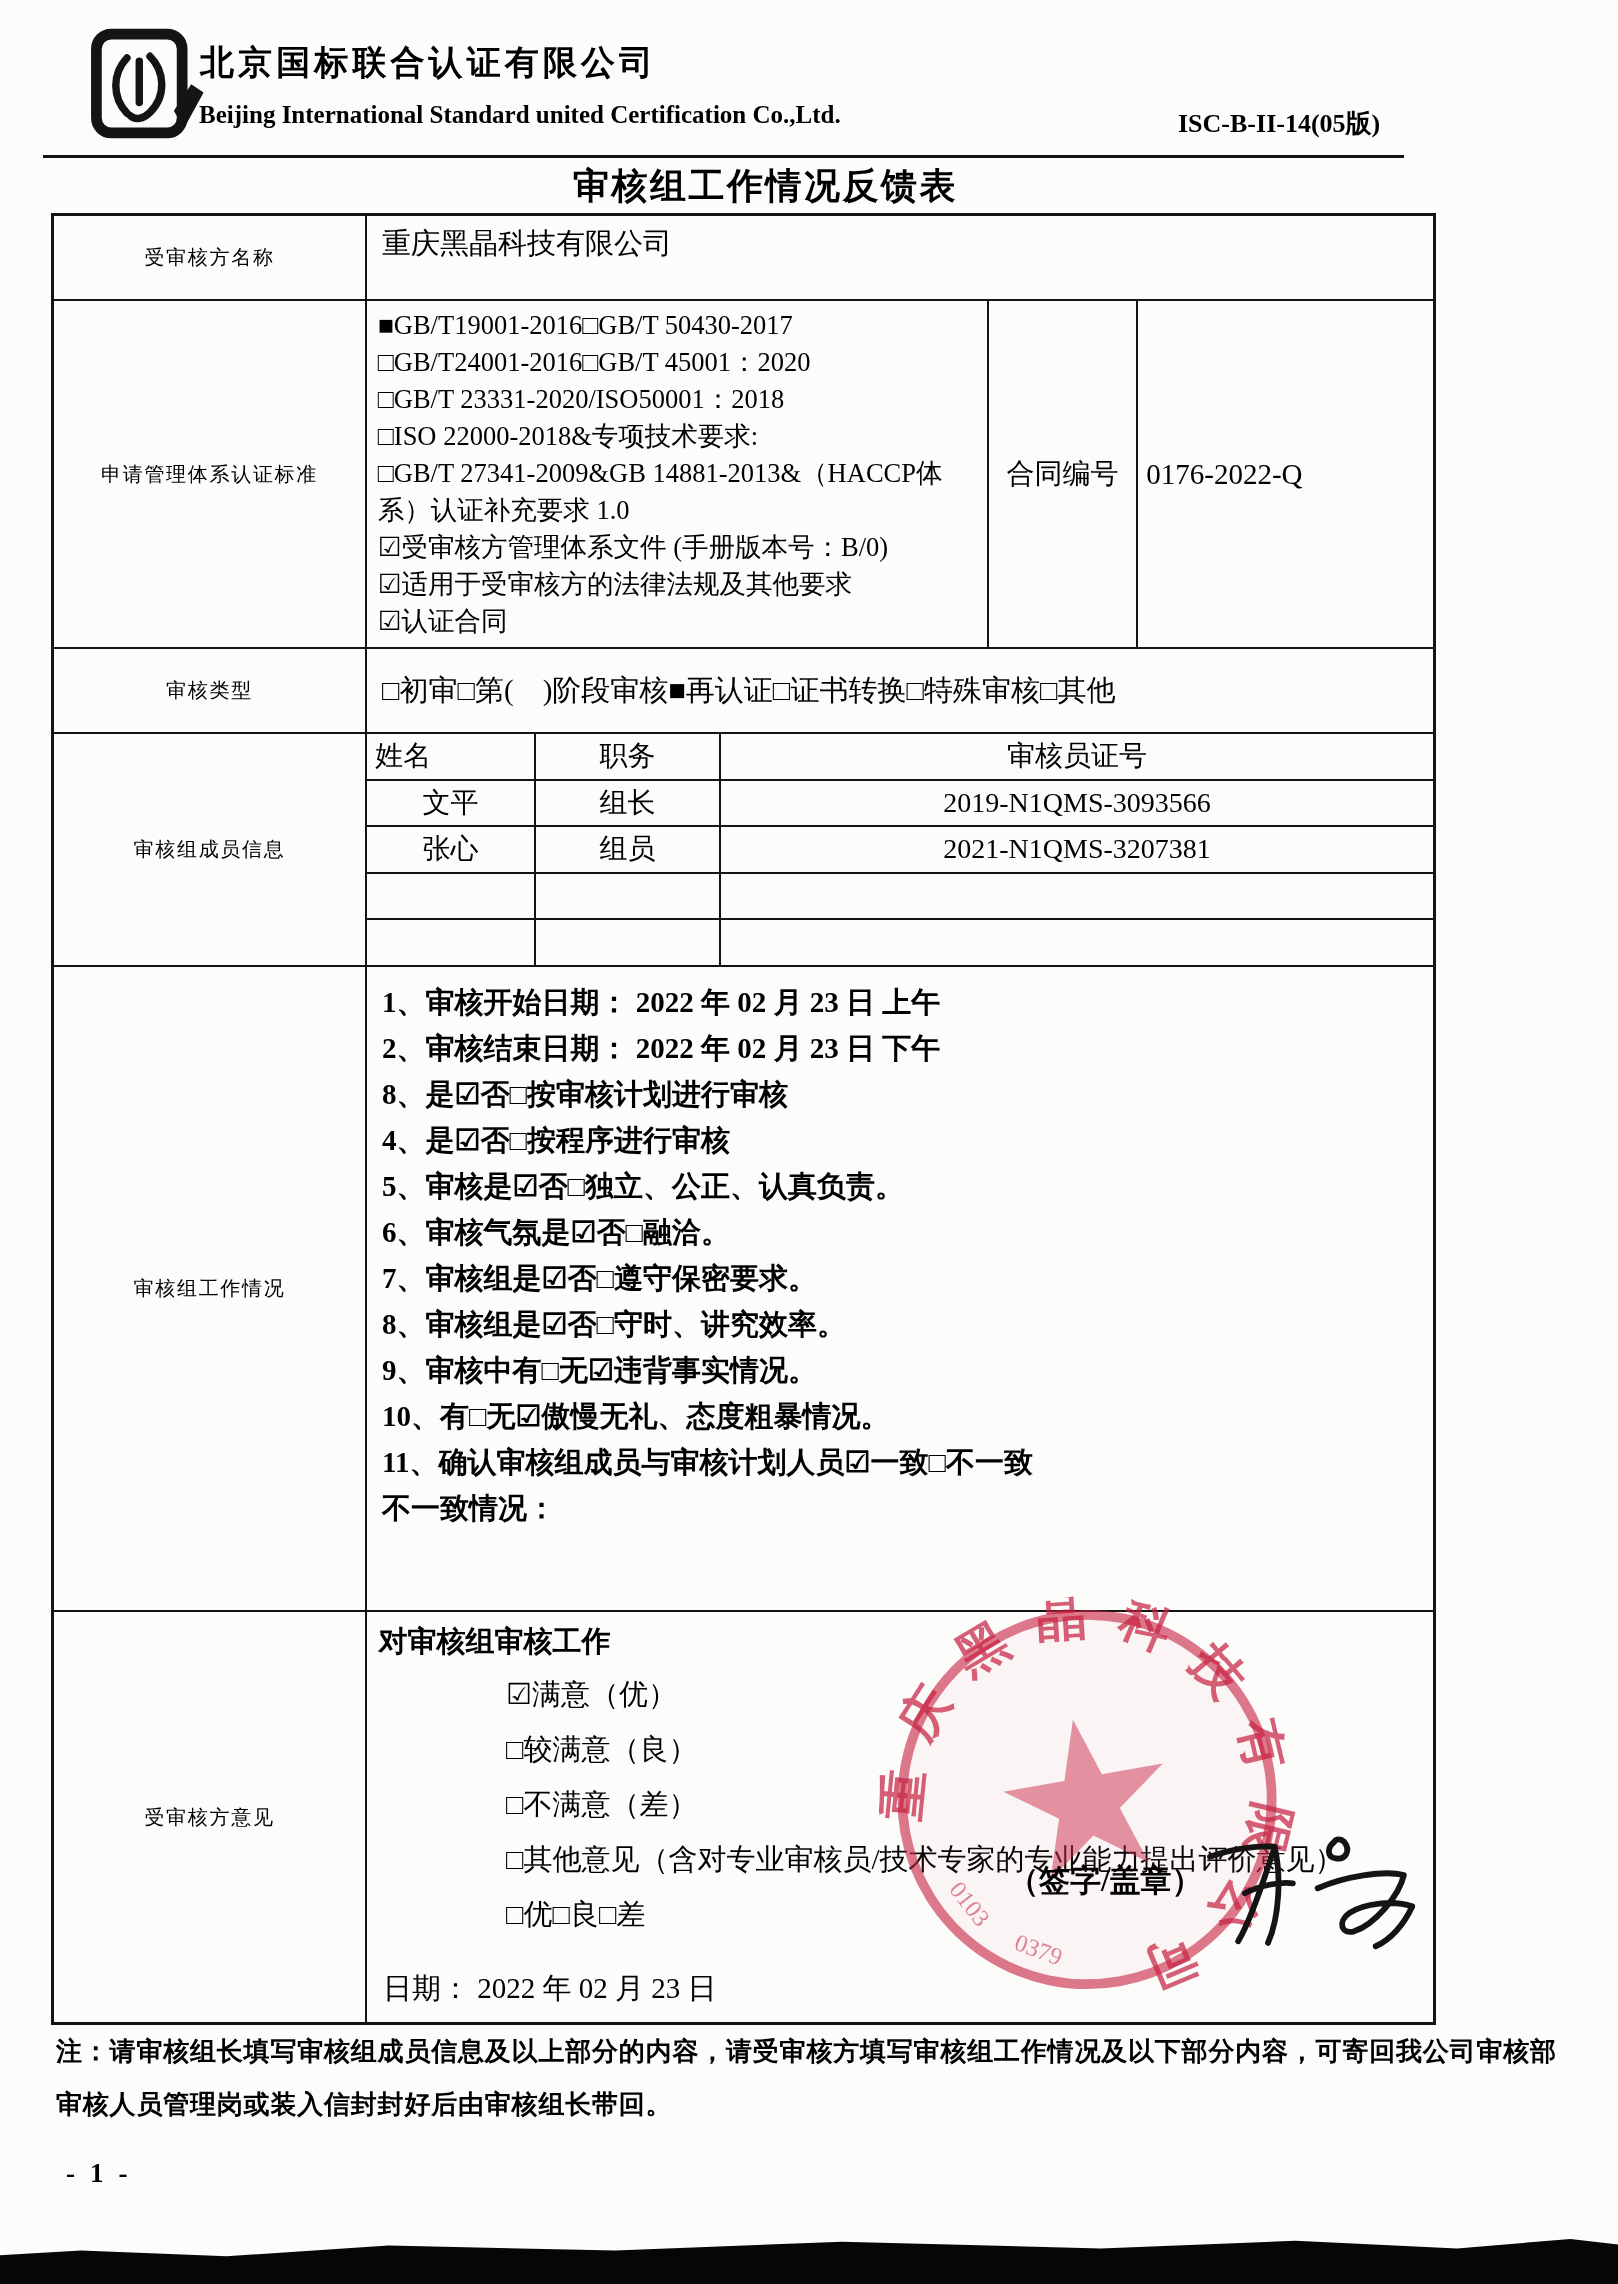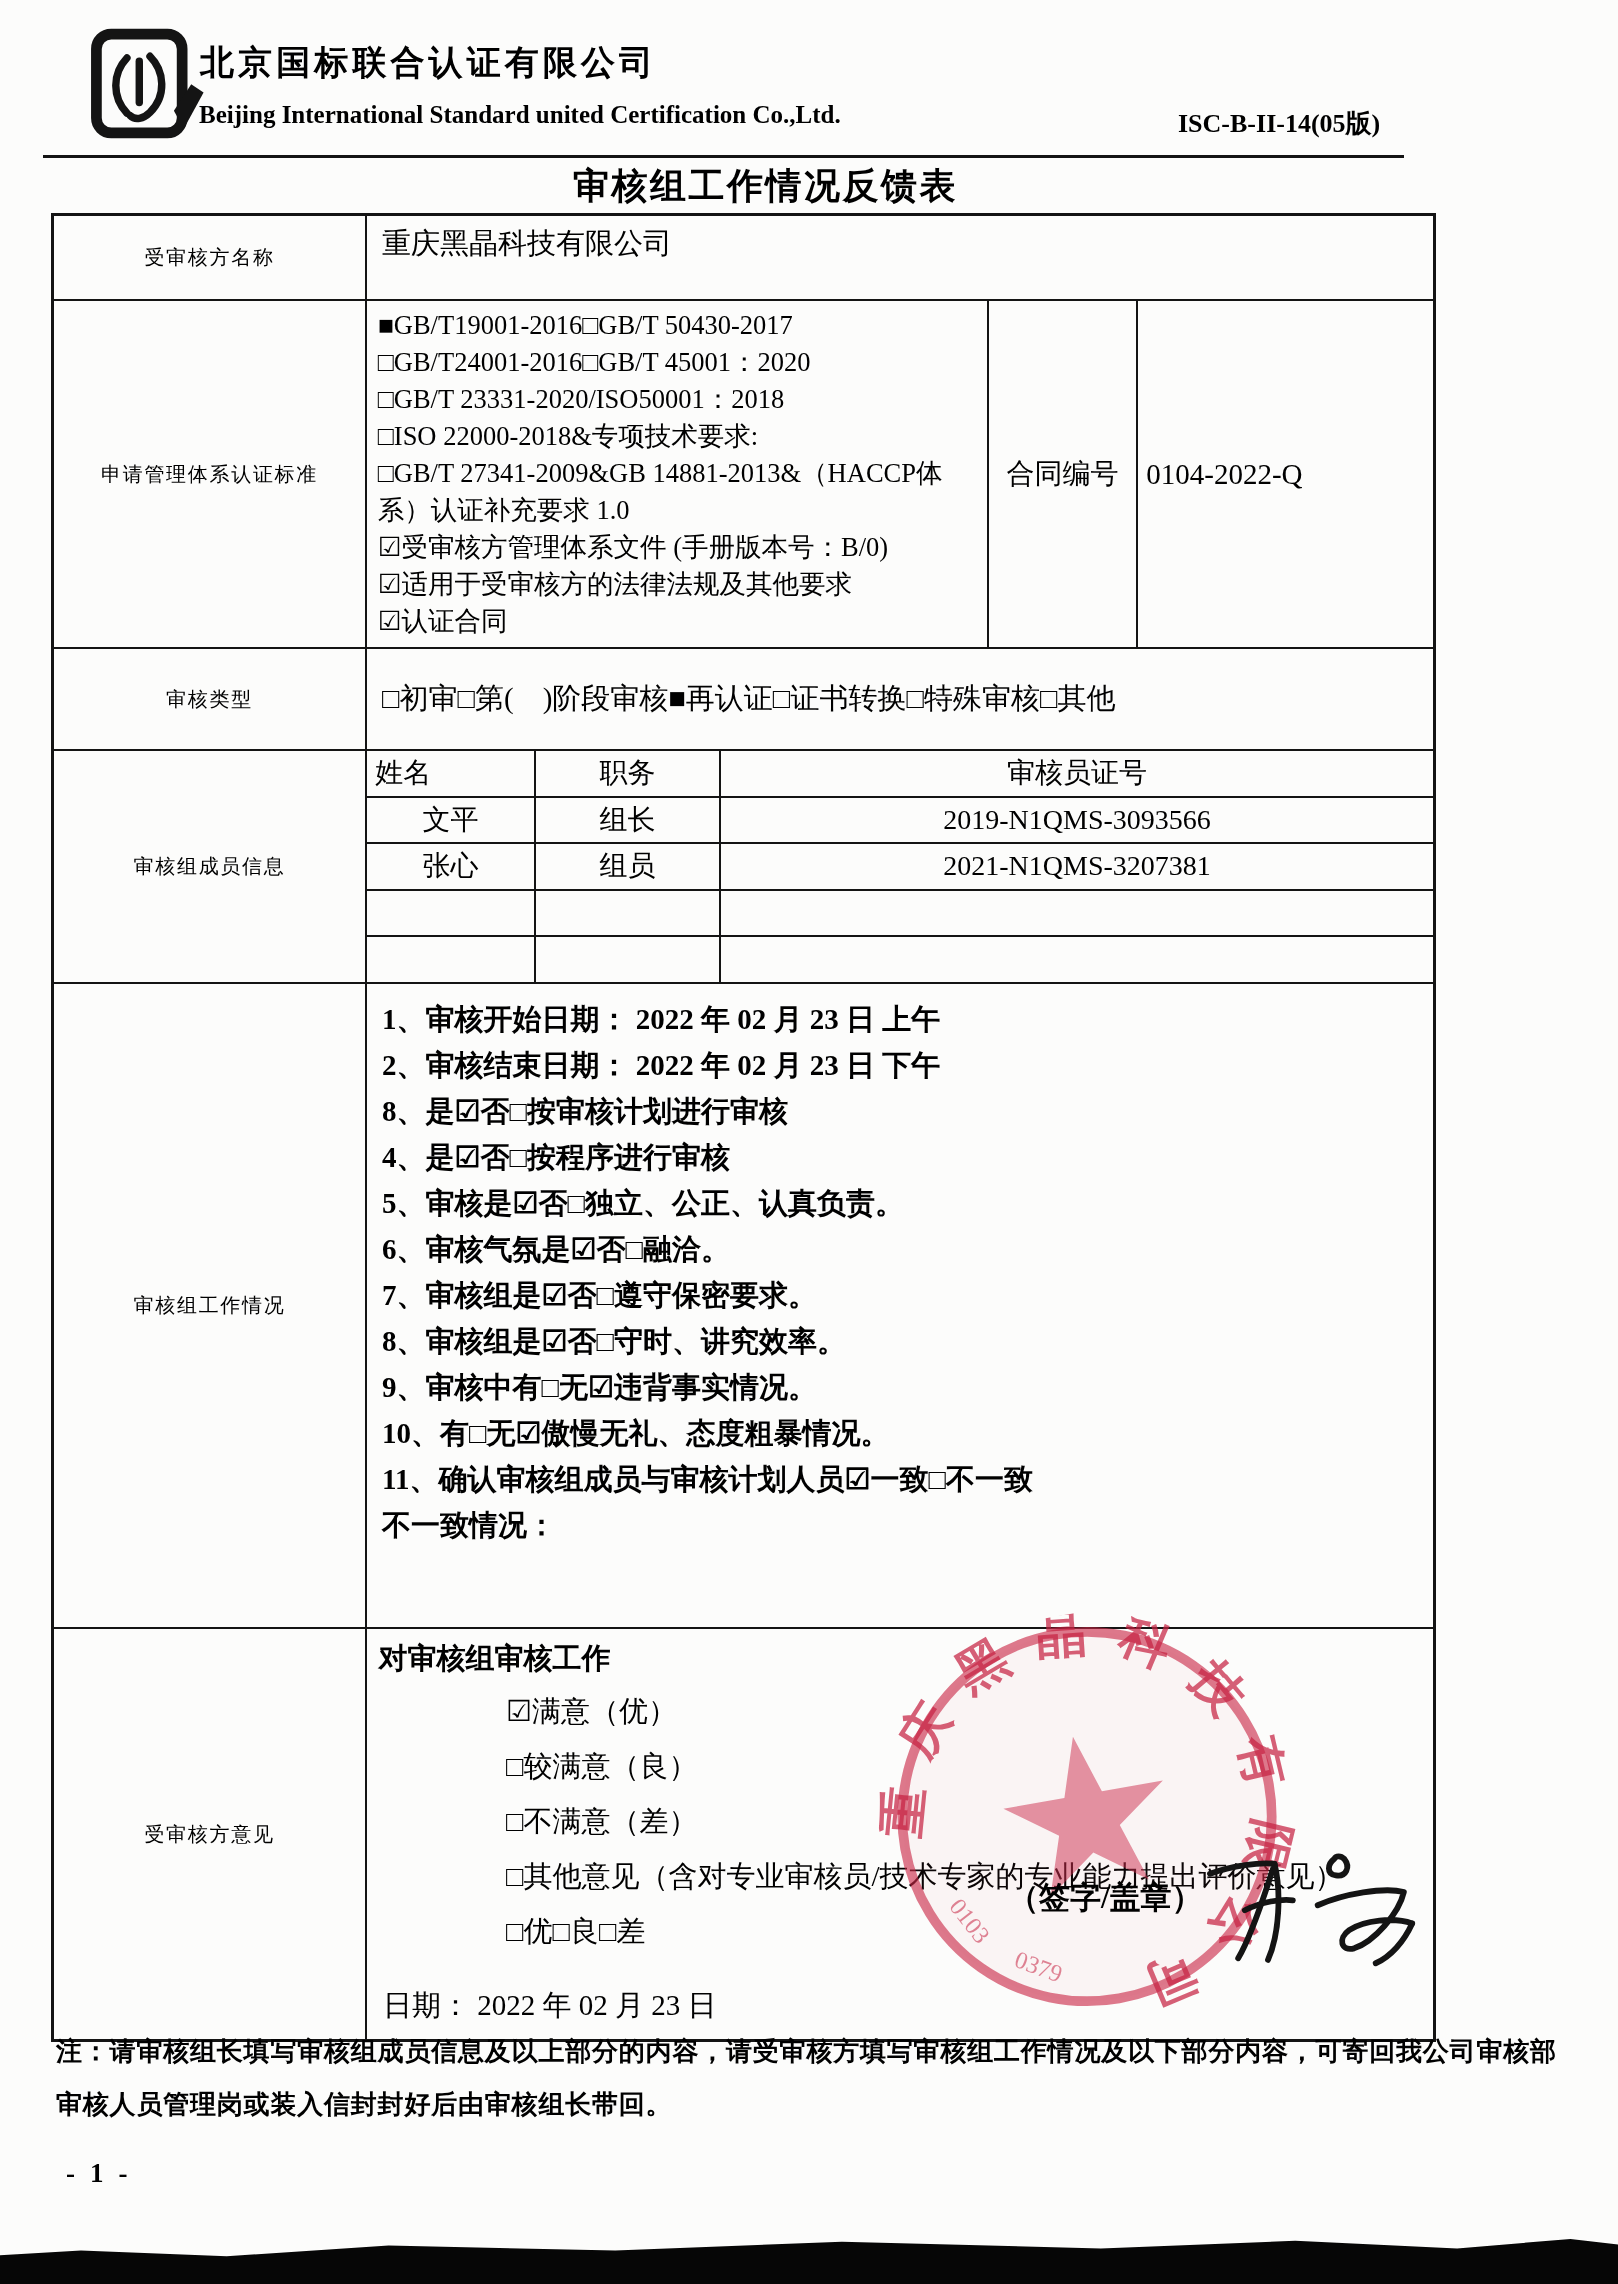--- a/index.html
+++ b/index.html
@@ -37,21 +37,21 @@
   
   .r1{height:83px;}
   .auditee-name{padding:8.3px 0 0 15px;font-size:29px;}
   
   .r2{height:348px;}
   .r2 .cnt{display:flex;}
   .std-cell{width:622px;flex:0 0 622px;border-right:2.5px solid #141414;padding:5.8px 6.6px 0 10.8px;box-sizing:border-box;font-size:26.5px;line-height:37px;}
   .contract-lbl{width:149px;flex:0 0 149px;border-right:2.5px solid #141414;display:flex;align-items:center;justify-content:center;font-size:28px;box-sizing:border-box;}
   .contract-val{flex:1;display:flex;align-items:center;padding-left:8.3px;font-size:29px;}
   
-  .r3{height:102px;}
+  .r3{height:85px;}
   .audit-type{display:flex;align-items:center;padding-left:15px;font-size:29px;height:100%;}
   
   .r4{height:233px;}
   .mtbl{display:flex;flex-direction:column;height:100%;}
   .mrow{display:flex;border-top:2.5px solid #141414;flex:1;box-sizing:border-box;}
   .mrow:first-child{border-top:none;}
   .mc{border-right:2.5px solid #141414;display:flex;align-items:center;justify-content:center;font-size:28px;box-sizing:border-box;}
   .mc:last-child{border-right:none;}
   .mc-name{width:169px;flex:0 0 169px;text-align:right;}
   .mc-role{width:185px;flex:0 0 185px;}
@@ -111,21 +111,21 @@
           <div>■GB/T19001-2016□GB/T 50430-2017</div>
           <div>□GB/T24001-2016□GB/T 45001：2020</div>
           <div>□GB/T 23331-2020/ISO50001：2018</div>
           <div>□ISO 22000-2018&amp;专项技术要求:</div>
           <div>□GB/T 27341-2009&amp;GB 14881-2013&amp;（HACCP体系）认证补充要求 1.0</div>
           <div>☑受审核方管理体系文件 (手册版本号：B/0)</div>
           <div>☑适用于受审核方的法律法规及其他要求</div>
           <div>☑认证合同</div>
         </div>
         <div class="contract-lbl">合同编号</div>
-        <div class="contract-val">0104-2022-Q</div>
+        <div class="contract-val">0176-2022-Q</div>
       </div>
     </div>
 
     <div class="trow r3">
       <div class="lbl">审核类型</div>
       <div class="cnt">
         <div class="audit-type">□初审□第(　)阶段审核■再认证□证书转换□特殊审核□其他</div>
       </div>
     </div>
 

